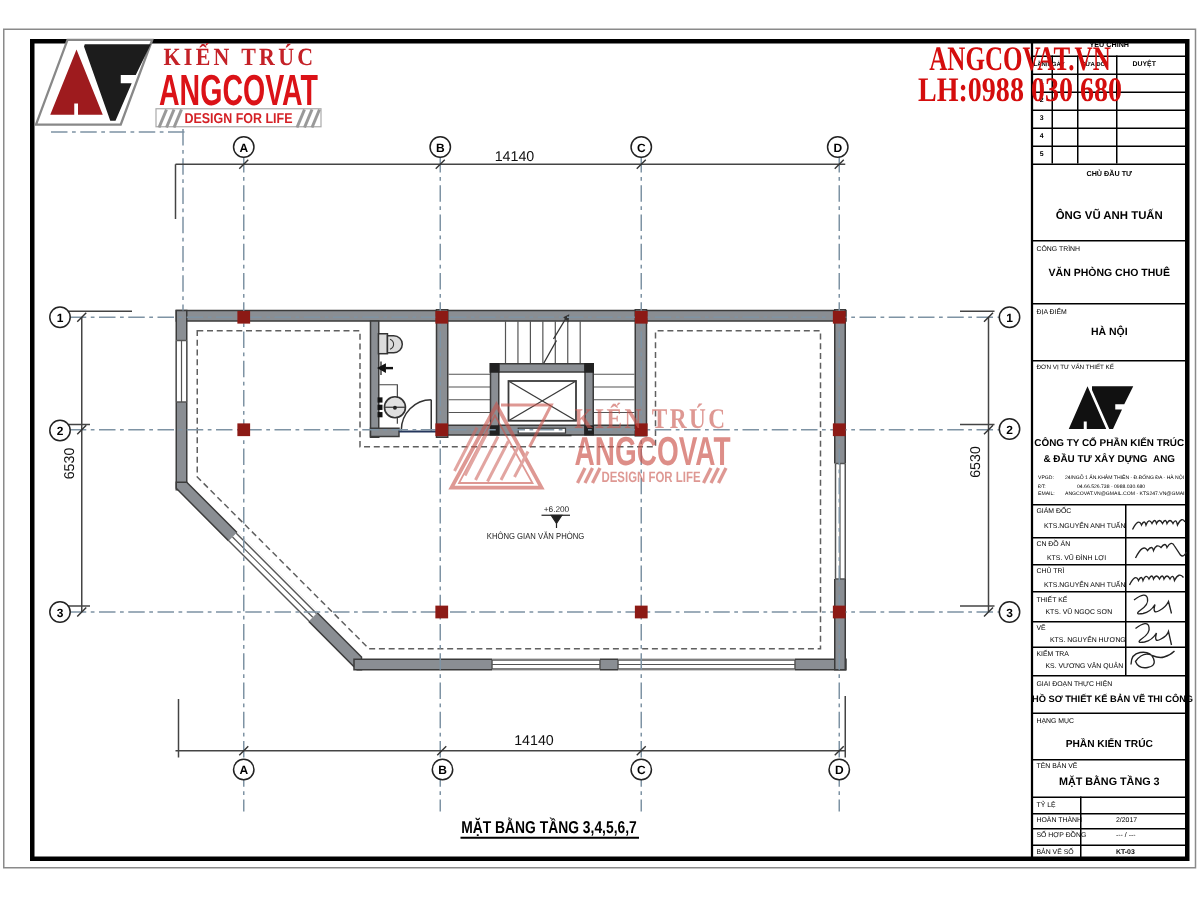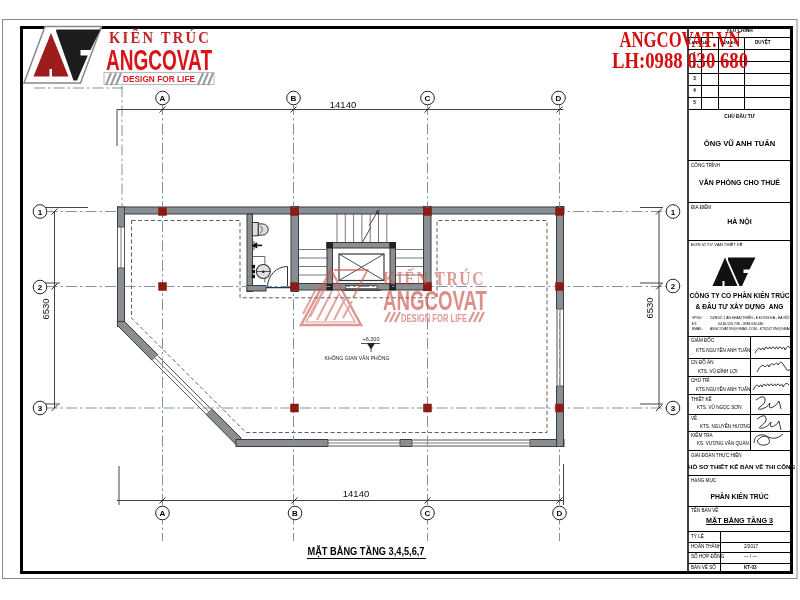--- a/index.html
+++ b/index.html
@@ -478,21 +478,21 @@
 
 <div class="lb" style="left:3px;top:426.5px;">GIAI ĐOẠN THỰC HIỆN</div>
 <div class="lbb" style="top:437px;font-size:6.2px;">HỒ SƠ THIẾT KẾ BẢN VẼ THI CÔNG</div>
 <div class="hl" style="top:449px"></div>
 
 <div class="lb" style="left:3px;top:451.5px;">HẠNG MỤC</div>
 <div class="lbb" style="top:467px;font-size:6.8px;">PHẦN KIẾN TRÚC</div>
 <div class="hl" style="top:479.5px"></div>
 
 <div class="lb" style="left:3px;top:481.5px;">TÊN BẢN VẼ</div>
-<div class="lbb" style="top:490px;font-size:7.2px;text-decoration:underline;">MẶT BẰNG TẦNG 3</div>
+<div class="lbb" style="top:490px;font-size:7.2px;">MẶT BẰNG TẦNG 3</div>
 <div class="hl" style="top:505px"></div>
 
 <div class="vl" style="left:31.5px;top:505px;height:43px"></div>
 <div class="lb" style="left:3px;top:507.5px;">TỶ LỆ</div>
 <div class="hl" style="top:516px"></div>
 <div class="lb" style="left:3px;top:518px;">HOÀN THÀNH</div>
 <div class="lb" style="left:56px;top:518px;">2/2017</div>
 <div class="hl" style="top:526px"></div>
 <div class="lb" style="left:3px;top:528px;">SỐ HỢP ĐỒNG</div>
 <div class="lb" style="left:56px;top:528px;">--- / ---</div>

